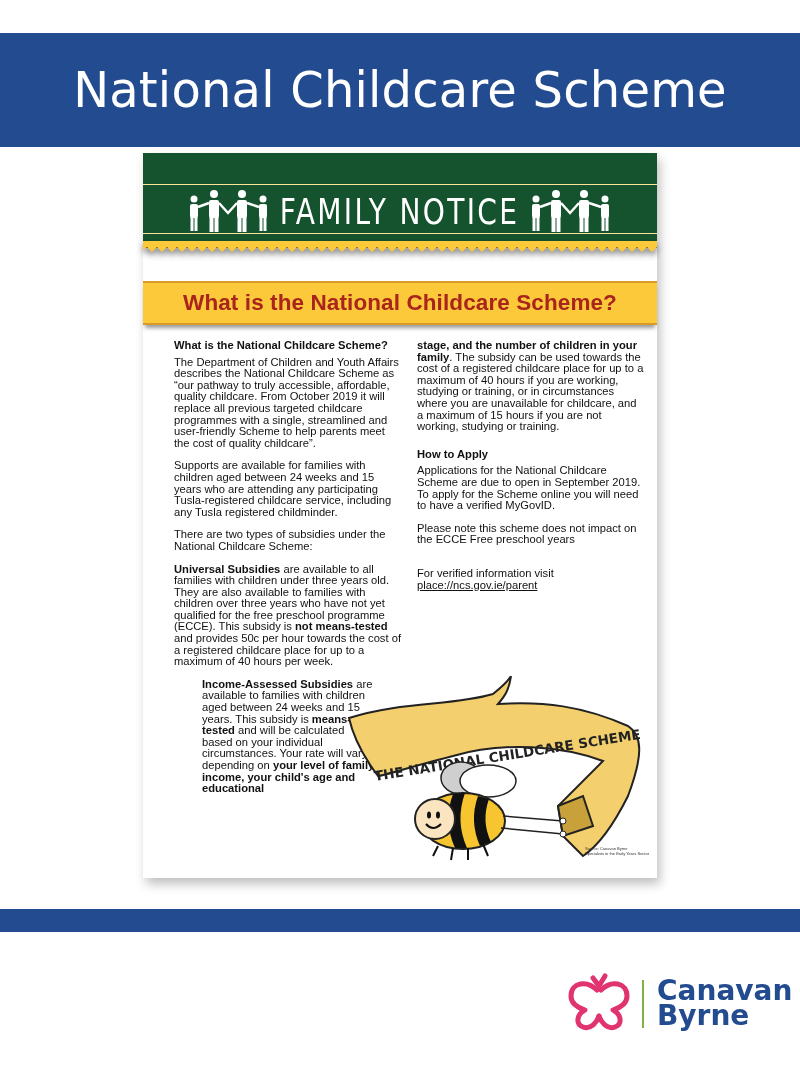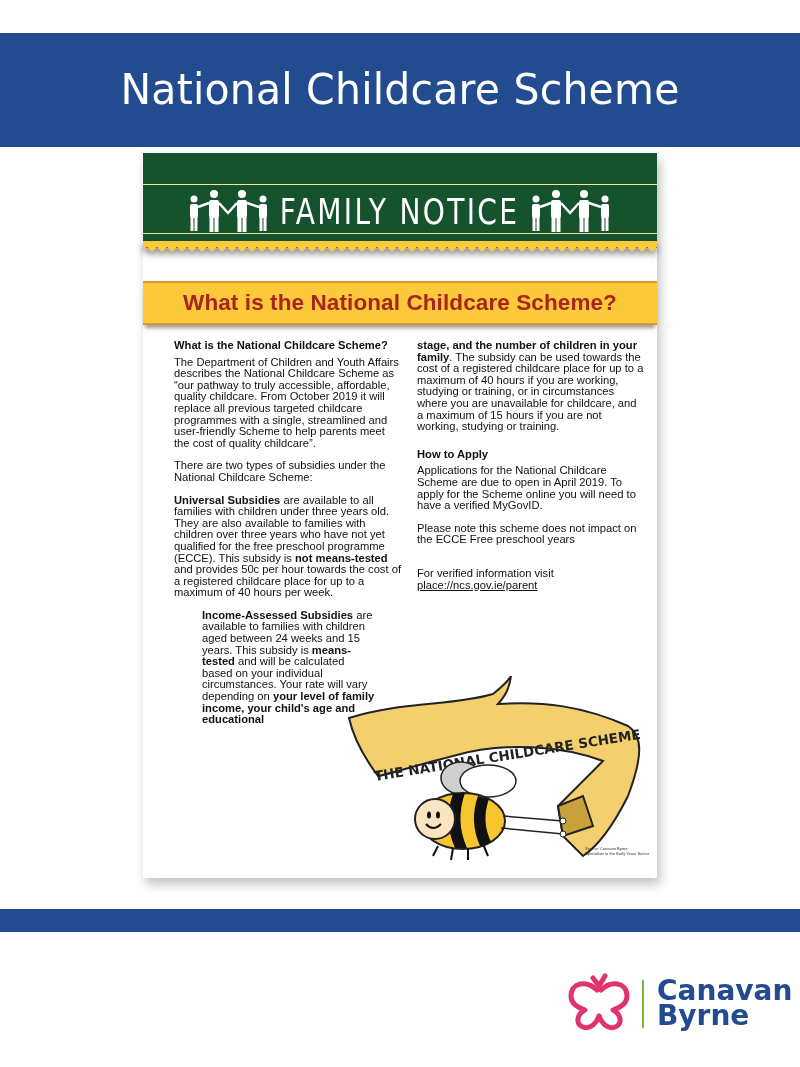--- a/index.html
+++ b/index.html
@@ -5,21 +5,21 @@
   * { margin: 0; padding: 0; box-sizing: border-box; }
   html, body { width: 800px; height: 1067px; background: #ffffff; overflow: hidden; }
   body { position: relative; font-family: "Liberation Sans", sans-serif; }
 
   .top-banner {
     position: absolute; left: 0; top: 33px; width: 800px; height: 114px;
     background: #234b8f;
     display: flex; align-items: center; justify-content: center;
   }
   .top-banner h1 {
-    color: #ffffff; font-weight: 300; font-size: 41px; letter-spacing: 0.2px;
+    color: #ffffff; font-weight: 300; font-size: 48px; letter-spacing: 0.2px;
     font-family: "DejaVu Sans", sans-serif; font-weight: normal;
     transform: scaleY(1.02);
   }
 
   .notice {
     position: absolute; left: 143px; top: 153px; width: 514px; height: 725px;
     background: #ffffff;
     box-shadow: 3px 6px 10px rgba(0,0,0,0.25);
   }
 
@@ -155,29 +155,30 @@
     <path fill="#fcc93a" d="M0 0 H514 V6 L509 11 L504 6 L499 11 L494 6 L489 11 L484 6 L479 11 L474 6 L469 11 L464 6 L459 11 L454 6 L449 11 L444 6 L439 11 L434 6 L429 11 L424 6 L419 11 L414 6 L409 11 L404 6 L399 11 L394 6 L389 11 L384 6 L379 11 L374 6 L369 11 L364 6 L359 11 L354 6 L349 11 L344 6 L339 11 L334 6 L329 11 L324 6 L319 11 L314 6 L309 11 L304 6 L299 11 L294 6 L289 11 L284 6 L279 11 L274 6 L269 11 L264 6 L259 11 L254 6 L249 11 L244 6 L239 11 L234 6 L229 11 L224 6 L219 11 L214 6 L209 11 L204 6 L199 11 L194 6 L189 11 L184 6 L179 11 L174 6 L169 11 L164 6 L159 11 L154 6 L149 11 L144 6 L139 11 L134 6 L129 11 L124 6 L119 11 L114 6 L109 11 L104 6 L99 11 L94 6 L89 11 L84 6 L79 11 L74 6 L69 11 L64 6 L59 11 L54 6 L49 11 L44 6 L39 11 L34 6 L29 11 L24 6 L19 11 L14 6 L9 11 L4 6 L0 9 Z"></path>
   </svg>
 
   <div class="section-bar">
     <h2>What is the National Childcare Scheme?</h2>
   </div>
 
   <div class="col left">
     <h3>What is the National Childcare Scheme?</h3>
     <p>The Department of Children and Youth Affairs describes the National Childcare Scheme as “our pathway to truly accessible, affordable, quality childcare. From October 2019 it will replace all previous targeted childcare programmes with a single, streamlined and user-friendly Scheme to help parents meet the cost of quality childcare”.</p>
+    <p>Supports are available for families with children aged between 24 weeks and 15 years who are attending any participating Tusla-registered childcare service, including any Tusla registered childminder.</p>
     <p>There are two types of subsidies under the National Childcare Scheme:</p>
     <p><b>Universal Subsidies</b><span> are available to all families with children under three years old. They are also available to families with children over three years who have not yet qualified for the free preschool programme (ECCE). This subsidy is </span><b>not means-tested</b><span> and provides 50c per hour towards the cost of a registered childcare place for up to a maximum of 40 hours per week.</span></p>
     <p class="narrow"><b>Income-Assessed Subsidies</b><span> are available to families with children aged between 24 weeks and 15 years. This subsidy is </span><b>means-tested</b><span> and will be calculated based on your individual circumstances. Your rate will vary depending on </span><b>your level of family income, your child's age and educational</b></p>
   </div>
 
   <div class="col right">
     <p style="margin-bottom:16px"><b>stage, and the number of children in your family</b><span>. The subsidy can be used towards the cost of a registered childcare place for up to a maximum of 40 hours if you are working, studying or training, or in circumstances where you are unavailable for childcare, and a maximum of 15 hours if you are not working, studying or training.</span></p>
     <h3>How to Apply</h3>
-    <p>Applications for the National Childcare Scheme are due to open in April 2019. To apply for the Scheme online you will need to have a verified MyGovID.</p>
+    <p>Applications for the National Childcare Scheme are due to open in September 2019. To apply for the Scheme online you will need to have a verified MyGovID.</p>
     <p style="margin-bottom:22px">Please note this scheme does not impact on the ECCE Free preschool years</p>
     <p><span>For verified information visit</span><br><a class="link">place://ncs.gov.ie/parent</a></p>
   </div>
 
   <svg class="bee-art" viewBox="0 0 306 190">
 
     <path d="M6 42 C60 25 110 30 150 18 C160 10 165 5 168 0 C166 14 162 20 155 28 C200 25 240 30 285 50 C300 60 300 80 285 120 C270 150 255 170 240 180 L220 160 L215 130 C235 110 250 95 260 85 C220 70 160 65 110 80 C70 90 40 100 35 100 C20 80 10 60 6 42 Z" fill="#f3cf6e" stroke="#222" stroke-width="2"></path>
     <path d="M220 160 L215 130 L240 120 L250 150 Z" fill="#c9a13a" stroke="#222" stroke-width="2"></path>
     <text x="28" y="86" font-family="DejaVu Sans, sans-serif" font-weight="bold" font-size="13.5" fill="#222" transform="rotate(-9 150 70)">THE NATIONAL CHILDCARE SCHEME</text>
 

